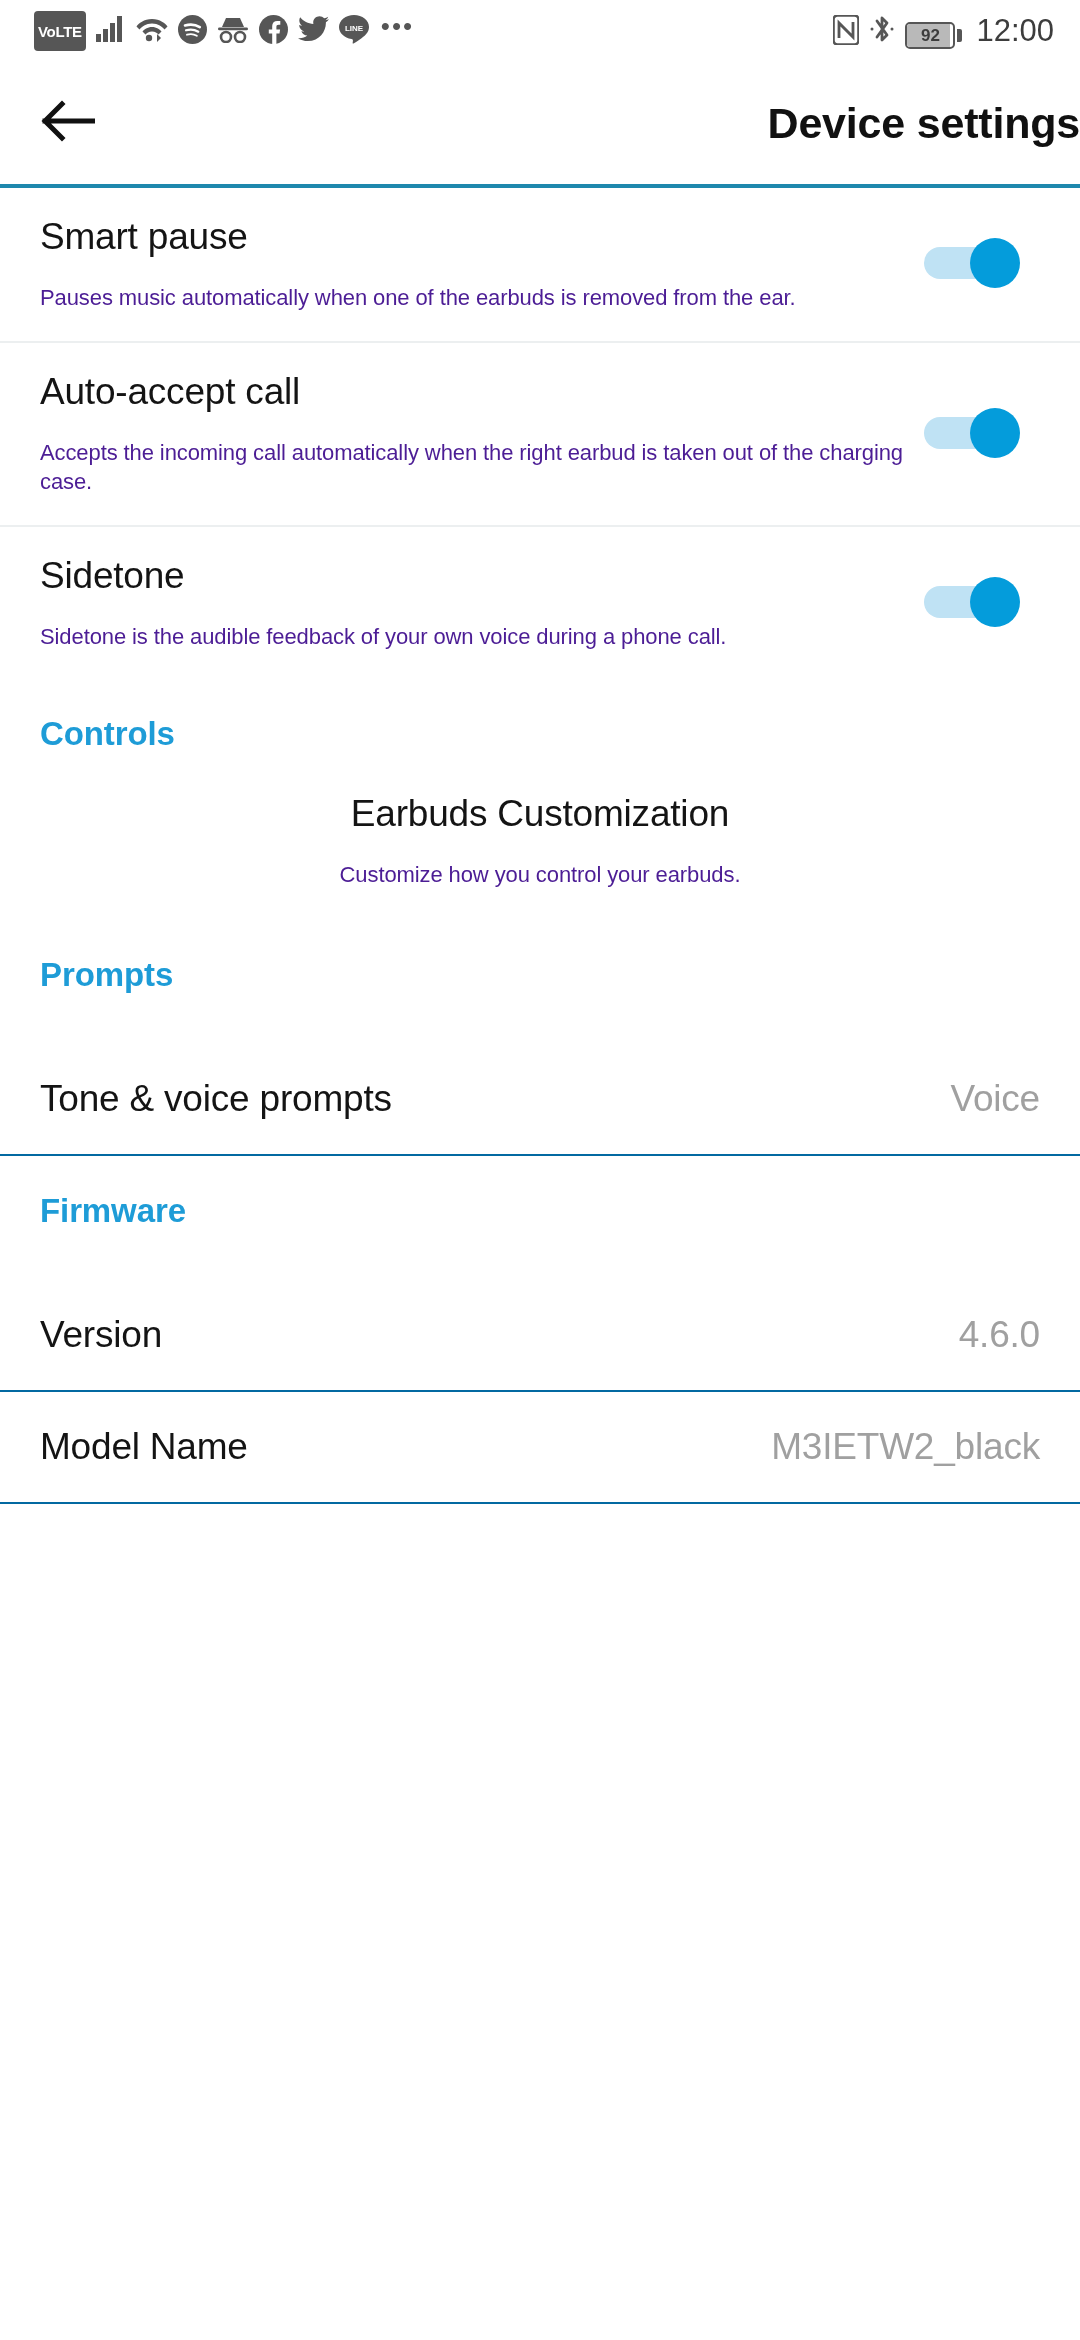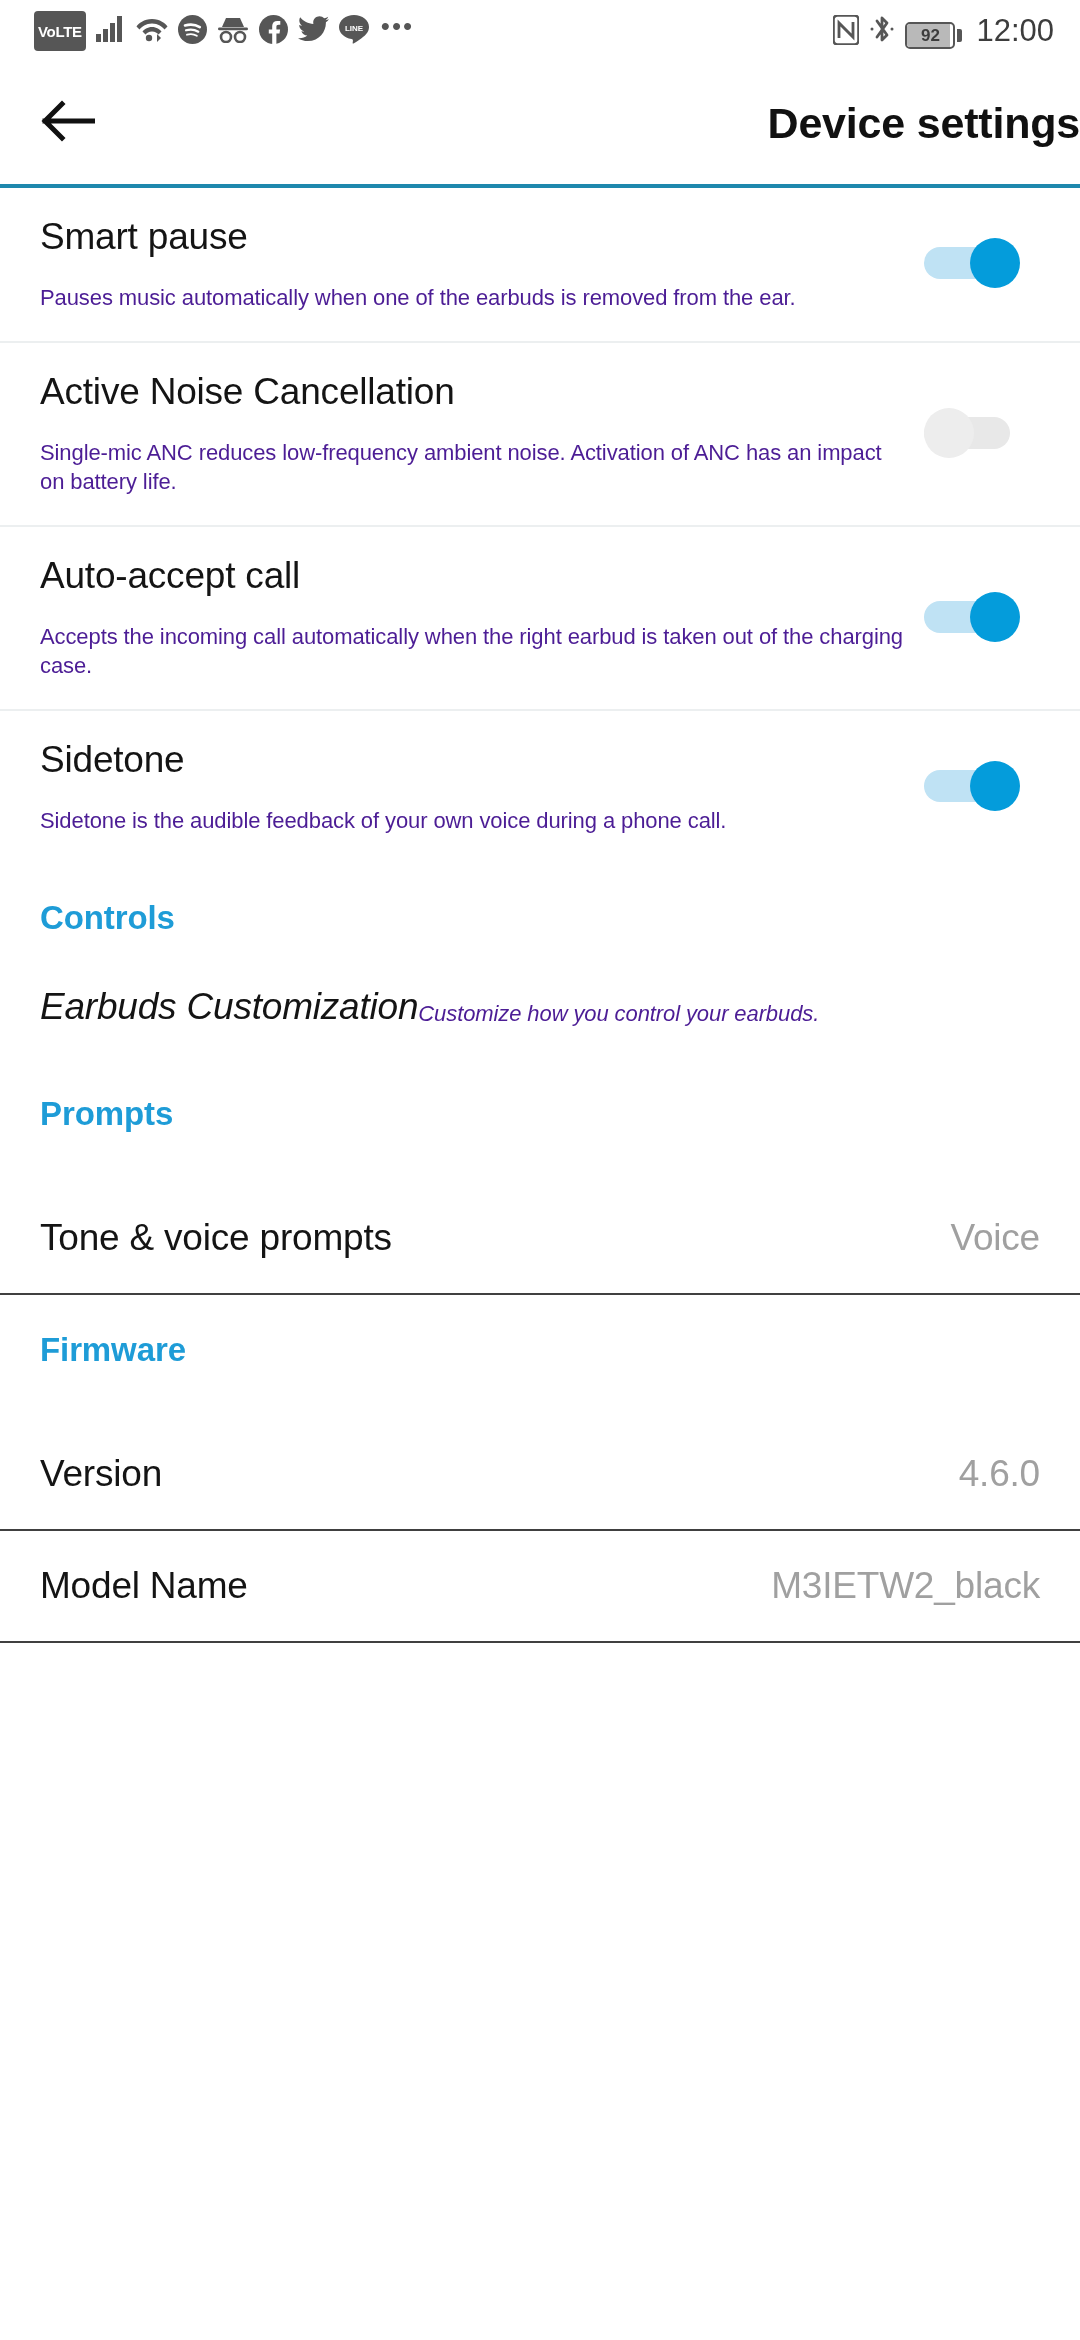--- a/index.html
+++ b/index.html
@@ -191,33 +191,32 @@
     font-size: 33px;
     font-weight: bold;
     color: #1e9cd7;
     padding: 36px 40px 16px 40px;
     letter-spacing: -0.1px;
   }
 
   
   .nav-row {
     display: flex;
-    align-items: flex-end;
-    flex-direction: row;
+    align-items: center;
+    flex-direction: column;
     padding: 22px 40px 30px 40px;
     border-bottom: 2px solid #eceff0;
     cursor: pointer;
-    font-style: italic;
   }
   .value-row {
     display: flex;
     align-items: center;
     justify-content: space-between;
     padding: 34px 40px 34px 40px;
-    border-bottom: 2px solid #404040;
+    border-bottom: 2px solid #0369a1;
     min-height: 112px;
     cursor: pointer;
   }
   .value-row .row-label {
     font-size: 37px;
     color: #141414;
     letter-spacing: -0.2px;
   }
   .value-row .row-value {
     font-size: 37px;
@@ -341,30 +340,20 @@
       <div class="row-text">
         <div class="row-title">Smart pause</div>
         <div class="row-desc">Pauses music automatically when one of the earbuds is removed from the ear.</div>
       </div>
       <div class="switch on">
         <span class="track"></span>
         <span class="thumb"></span>
       </div>
     </div>
 
-    <div class="row toggle-row">
-      <div class="row-text">
-        <div class="row-title">Active Noise Cancellation</div>
-        <div class="row-desc">Single-mic ANC reduces low-frequency ambient noise. Activation of ANC has an impact on battery life.</div>
-      </div>
-      <div class="switch off">
-        <span class="track"></span>
-        <span class="thumb"></span>
-      </div>
-    </div>
 
     <div class="row toggle-row">
       <div class="row-text">
         <div class="row-title">Auto-accept call</div>
         <div class="row-desc">Accepts the incoming call automatically when the right earbud is taken out of the charging case.</div>
       </div>
       <div class="switch on">
         <span class="track"></span>
         <span class="thumb"></span>
       </div>

